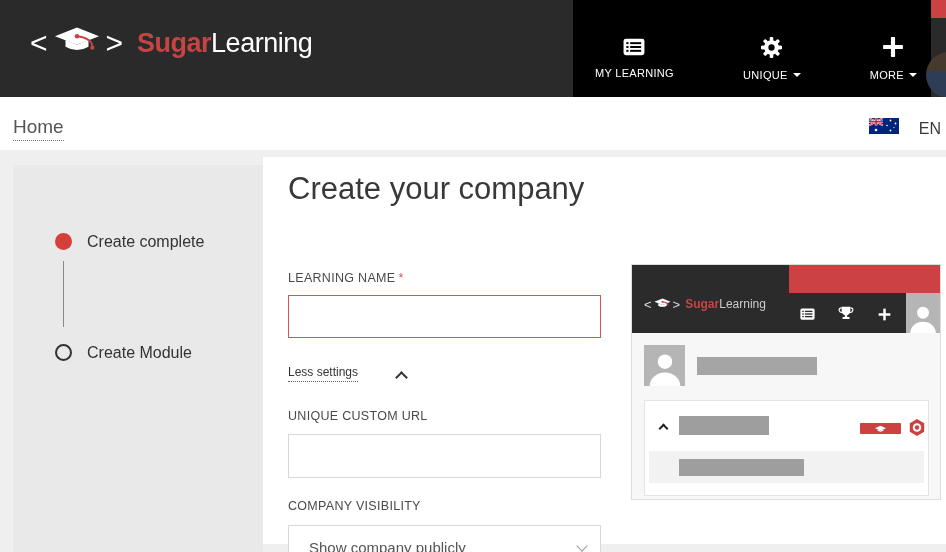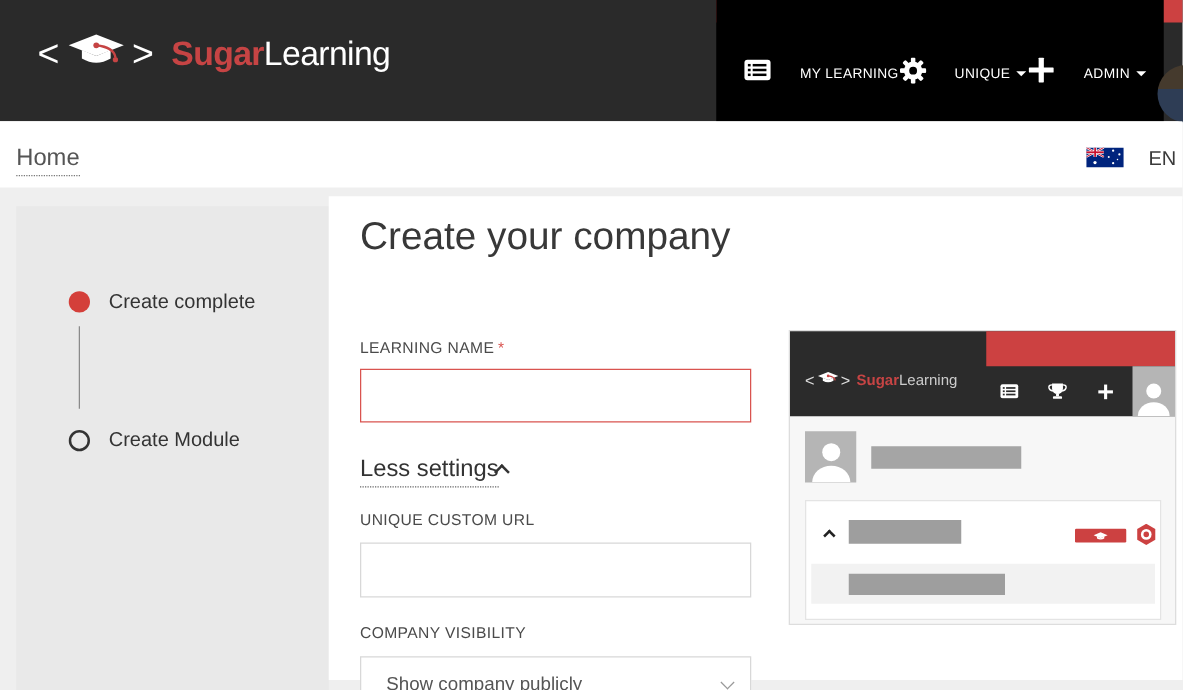--- a/index.html
+++ b/index.html
@@ -12,35 +12,35 @@
   .logo .angle { color:#fff; font-size:30px; font-weight:300; line-height:1; }
   .logo-text { font-size:27px; margin-left:8px; letter-spacing:-0.5px; }
   .logo-text .sugar { color:#c64444; font-weight:700; }
   .logo-text .learning { color:#fff; font-weight:400; }
 
   .navbox { position:absolute; left:573px; top:0; width:358px; height:97px; background:#000; }
   .sswbar { position:absolute; left:573px; top:0; width:373px; height:18px; background:#cc4141; }
   .sswbar span { color:#fff; font-size:12px; line-height:18px; padding-left:24px; display:inline-block; }
   .navitems { position:absolute; left:0; top:18px; width:100%; height:79px;
     display:flex; justify-content:space-between; padding:0 14px 0 22px; }
-  .navitem { display:flex; flex-direction:row; align-items:center; justify-content:center;
-    gap:23px; cursor:pointer; text-decoration:none; padding-top:2px; }
+  .navitem { display:flex; flex-direction:column; align-items:center; justify-content:center;
+    gap:7px; cursor:pointer; text-decoration:none; padding-top:2px; }
   .navitem .nlabel { color:#fff; font-size:11px; letter-spacing:0.3px; white-space:nowrap;
     display:flex; align-items:center; gap:5px; }
   .caret-down { width:0; height:0; border-left:4px solid transparent; border-right:4px solid transparent;
     border-top:4px solid #fff; display:inline-block; }
   .hdr-avatar { position:absolute; left:926px; top:52px; width:46px; height:46px; border-radius:50%;
     background:linear-gradient(180deg,#453a2d 0%,#453a2d 42%,#2e3d55 42%); }
 
   
   .crumbrow { position:absolute; left:0; top:97px; width:946px; height:62px; background:#fff;
     display:flex; align-items:center; justify-content:space-between; padding:0 5px 0 13px; }
   .home-link { font-size:19px; color:#555; text-decoration:none;
     border-bottom:1px dotted #777; padding-bottom:2px; cursor:pointer; }
-  .lang { display:flex; align-items:center; gap:20px; }
+  .lang { display:flex; align-items:flex-end; gap:20px; }
   .lang .lang-label { font-size:16px; color:#3a3a3a; }
 
   
   .page-bg { position:absolute; left:0; top:150px; width:946px; height:402px; background:#efefef; }
   .sidebar { position:absolute; left:13px; top:165px; width:250px; height:387px; background:#e9e9e9; }
   .step-dot { position:absolute; left:42px; width:17px; height:17px; border-radius:50%; }
   .dot-active { top:68px; background:#d43f3a; }
   .dot-inactive { top:179px; background:transparent; border:2px solid #333; }
   .step-line { position:absolute; left:50px; top:96px; width:1px; height:66px; background:#8a8a8a; }
   .step-label { position:absolute; left:74px; font-size:16px; color:#333; }
@@ -58,21 +58,21 @@
   .txtinput { position:absolute; left:25px; width:313px; height:43px; background:#fff;
     border:1px solid #d8d8d8; font-size:15px; color:#333; padding:0 34px 0 12px; outline:none; }
   .in1 { top:138px; border-color:#d9534f; }
   .in2 { top:277px; height:44px; }
   .x-icon { position:absolute; left:564px; top:150px; width:18px; height:18px; cursor:pointer; }
   .x-icon::before, .x-icon::after { content:""; position:absolute; left:0; top:7.5px;
     width:18px; height:4px; background:#d9534f; border-radius:1px; }
   .x-icon::before { transform:rotate(45deg); }
   .x-icon::after { transform:rotate(-45deg); }
 
-  .less-settings { position:absolute; left:25px; top:208px; font-size:19px; color:#333;
+  .less-settings { position:absolute; left:25px; top:208px; font-size:12px; color:#333;
     text-decoration:none; border-bottom:1px dotted #666; padding-bottom:2px; cursor:pointer; }
   .chev-up { position:absolute; left:134px; top:216px; width:9px; height:9px;
     border-top:2px solid #333; border-left:2px solid #333; transform:rotate(45deg); cursor:pointer; }
 
   .selectbox { position:absolute; left:25px; top:368px; width:313px; height:44px; background:#fff;
     border:1px solid #d8d8d8; display:flex; align-items:center; padding-left:20px; cursor:pointer; }
   .selectbox .sel-text { font-size:15px; color:#555; }
   .sel-caret { position:absolute; right:14px; top:16px; width:8px; height:8px;
     border-right:1.5px solid #999; border-bottom:1.5px solid #999; transform:rotate(45deg); }
 
@@ -166,21 +166,21 @@
           </span>
       </a>
       <a class="navitem">
         <span>
           <svg width="22" height="22" viewBox="0 0 20 20">
             <rect x="8.1" y="1" width="3.8" height="18" rx="0.5" fill="#fff"></rect>
             <rect x="1" y="8.1" width="18" height="3.8" rx="0.5" fill="#fff"></rect>
           </svg>
         </span>
         <span class="nlabel">
-            <span>ADMIN</span>
+            <span>MORE</span>
             <span class="caret-down"></span>
           </span>
       </a>
     </div>
   </div>
   <div class="hdr-avatar"></div>
 </div>
 
 <div class="crumbrow">
   <a class="home-link">Home</a>

